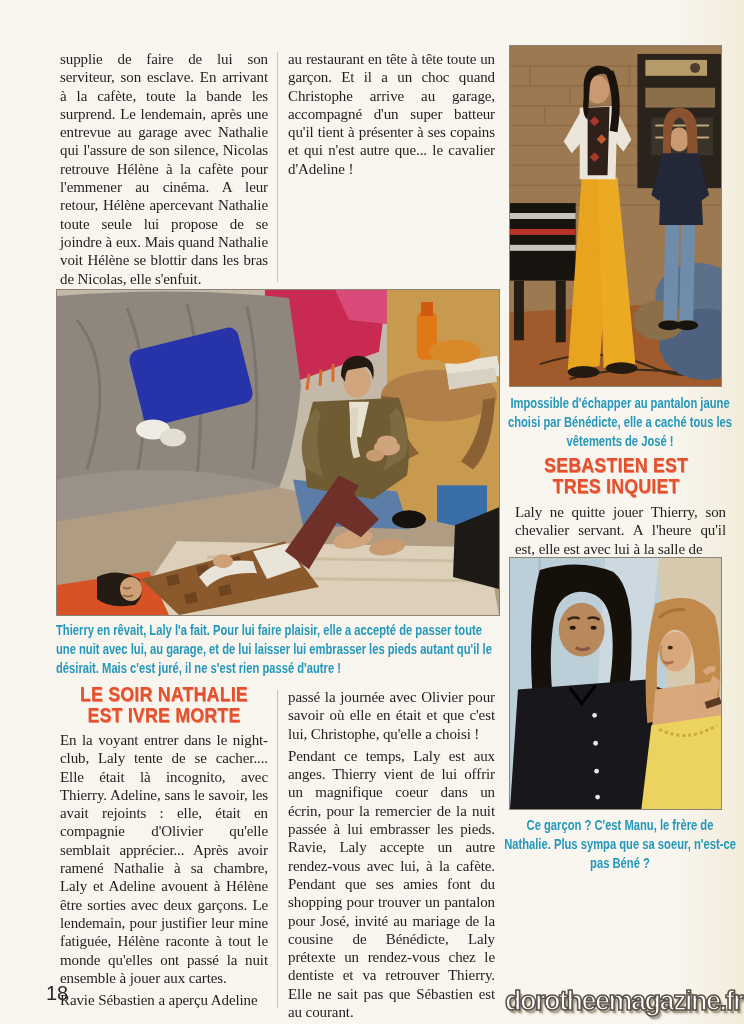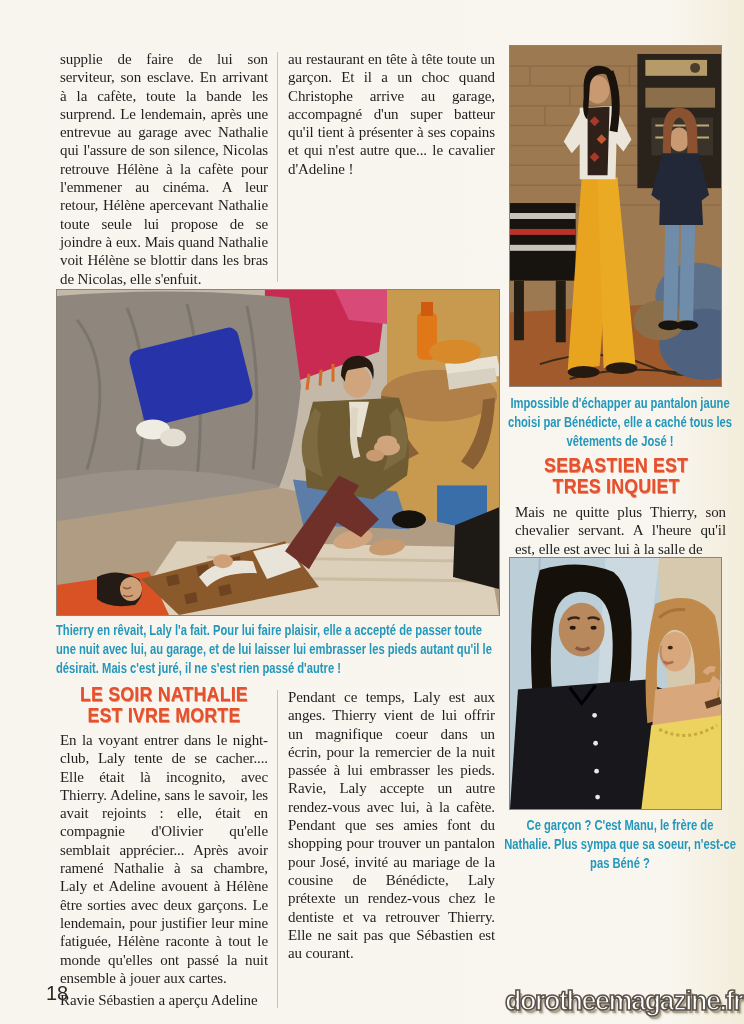--- a/index.html
+++ b/index.html
@@ -162,21 +162,21 @@
   </div>
 
   <div class="caption centered" style="left:504px;top:394px;width:290px;">Impossible d'échapper au pantalon jaune choisi par Bénédicte, elle a caché tous les vêtements de José !</div>
 
   <div class="headline" style="left:509px;top:454px;width:252px;">
     <span>SEBASTIEN EST</span>
     <span>TRES INQUIET</span>
   </div>
 
   <div class="bodytext" style="left:511px;top:499px;width:219px;">
-    <p>Mais ne quitte plus Thierry, son chevalier servant. A l'heure qu'il est, elle est avec lui à la salle de</p>
+    <p>Laly ne quitte jouer Thierry, son chevalier servant. A l'heure qu'il est, elle est avec lui à la salle de</p>
   </div>
 
   <div class="photo" style="left:509px;top:557px;width:213px;height:253px;">
     <svg viewBox="0 0 212 252" preserveAspectRatio="none">
       <rect x="0" y="0" width="212" height="252" fill="#bccfd8"></rect>
       <polygon points="148,0 212,0 212,252 168,252" fill="#d6c9ae"></polygon>
       <polygon points="96,0 150,0 120,252 80,252" fill="#cfdbe2" opacity="0.8"></polygon>
       <line x1="30" y1="0" x2="24" y2="120" stroke="#a8bac4" stroke-width="2"></line>
 
       <g>
@@ -323,19 +323,20 @@
   </div>
 
   <div class="bodytext" style="left:56px;top:727px;width:216px;">
     <p>En la voyant entrer dans le night-club, Laly tente de se cacher.... Elle était là incognito, avec Thierry. Adeline, sans le savoir, les avait rejoints : elle, était en compagnie d'Olivier qu'elle semblait apprécier... Après avoir ramené Nathalie à sa chambre, Laly et Adeline avouent à Hélène être sorties avec deux garçons. Le lendemain, pour justifier leur mine fatiguée, Hélène raconte à tout le monde qu'elles ont passé la nuit ensemble à jouer aux cartes.</p>
     <p>Ravie Sébastien a aperçu Adeline</p>
   </div>
 
   <div class="col-rule" style="left:277px;top:690px;height:318px;"></div>
 
   <div class="bodytext" style="left:284px;top:684px;width:215px;">
+    <p>passé la journée avec Olivier pour savoir où elle en était et que c'est lui, Christophe, qu'elle a choisi !</p>
     <p>Pendant ce temps, Laly est aux anges. Thierry vient de lui offrir un magnifique coeur dans un écrin, pour la remercier de la nuit passée à lui embrasser les pieds. Ravie, Laly accepte un autre rendez-vous avec lui, à la cafète. Pendant que ses amies font du shopping pour trouver un pantalon pour José, invité au mariage de la cousine de Bénédicte, Laly prétexte un rendez-vous chez le dentiste et va retrouver Thierry. Elle ne sait pas que Sébastien est au courant.</p>
   </div>
 
   <div class="page-number">18</div>
   <div class="watermark">dorotheemagazine.fr</div>
 
 </div>
 
 </body></html>

